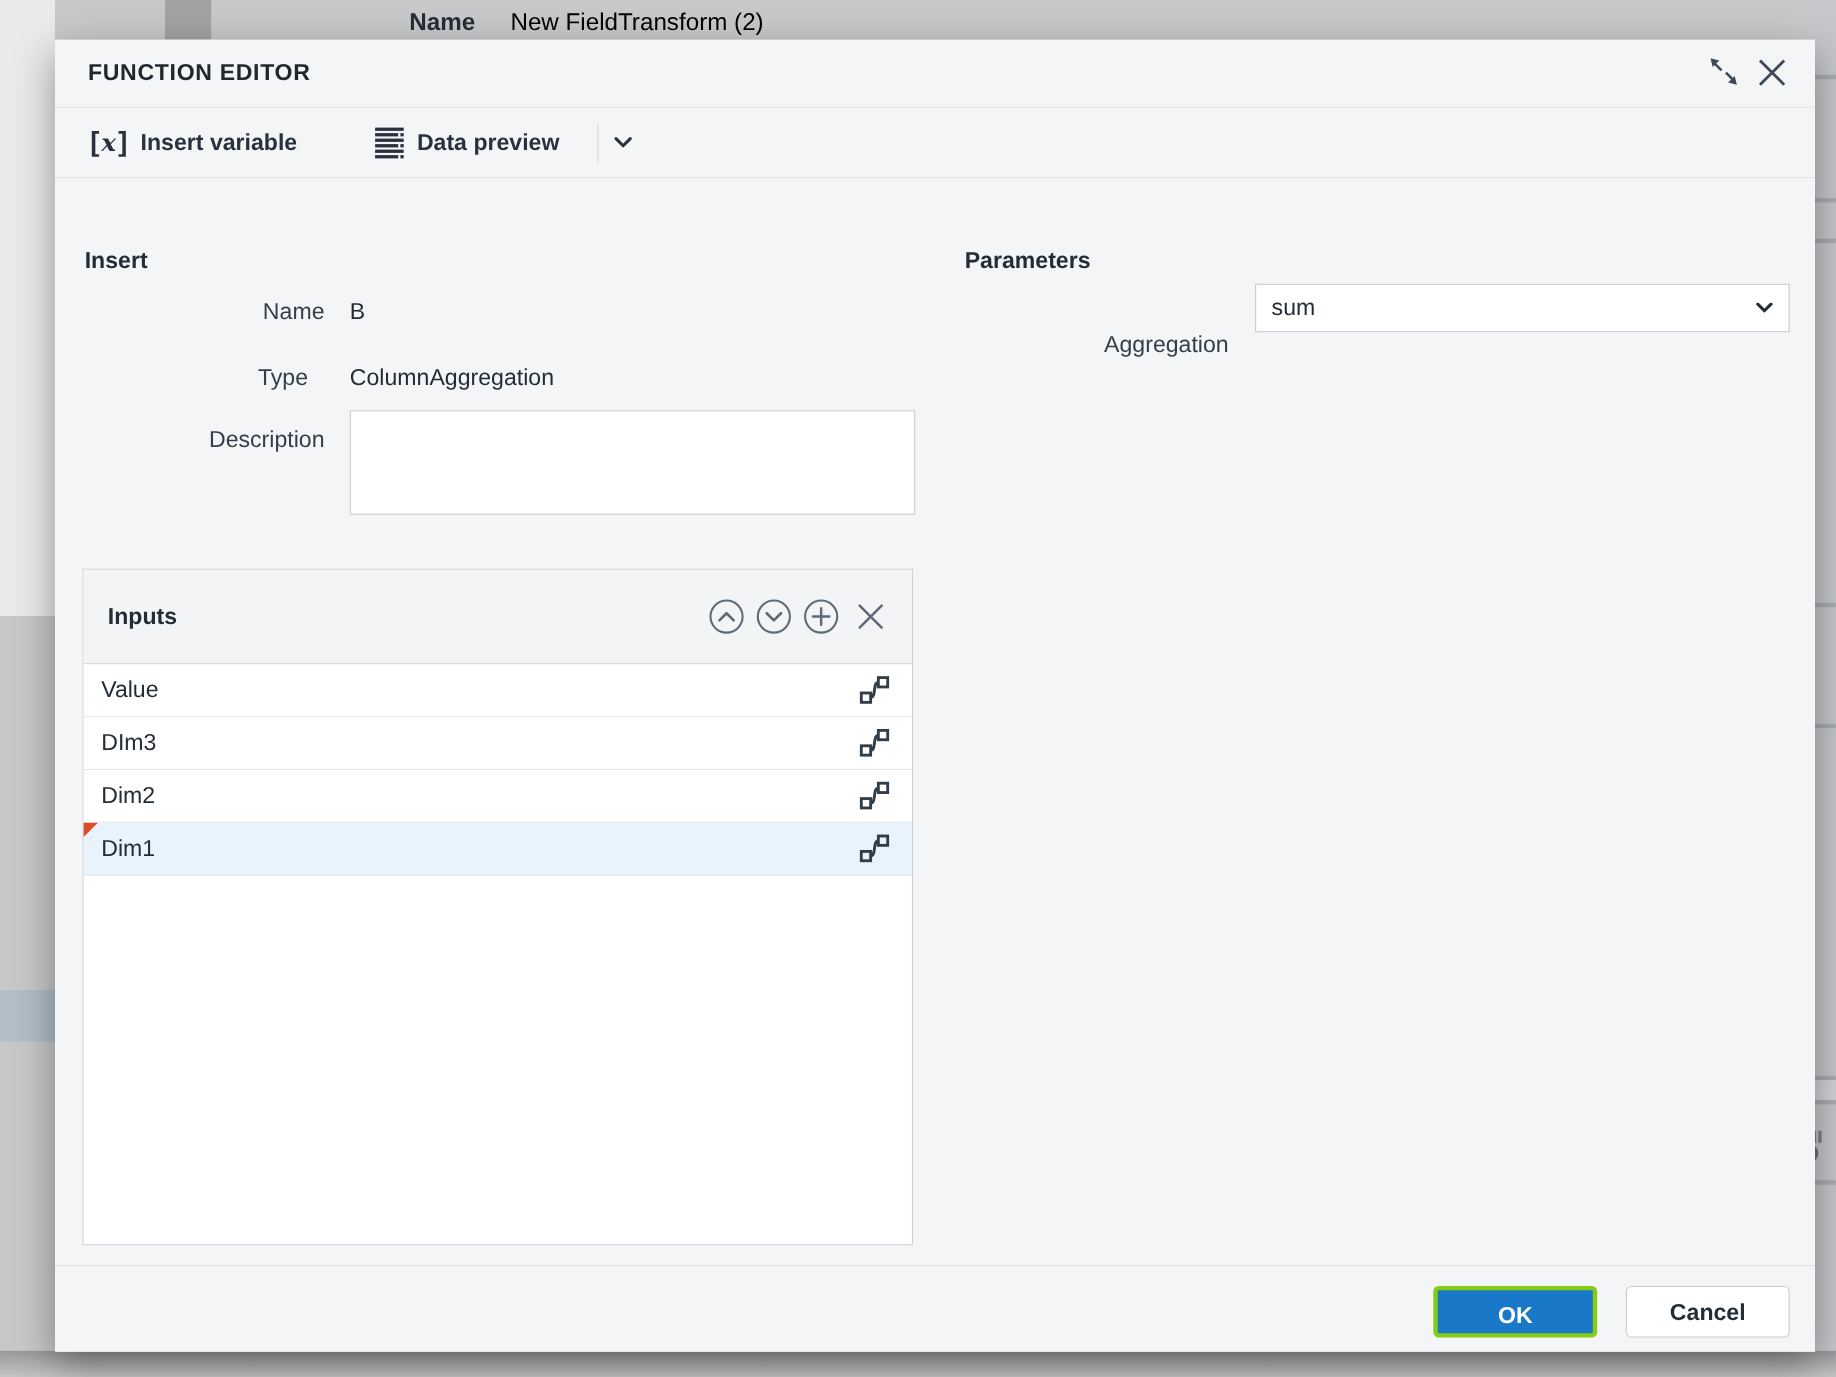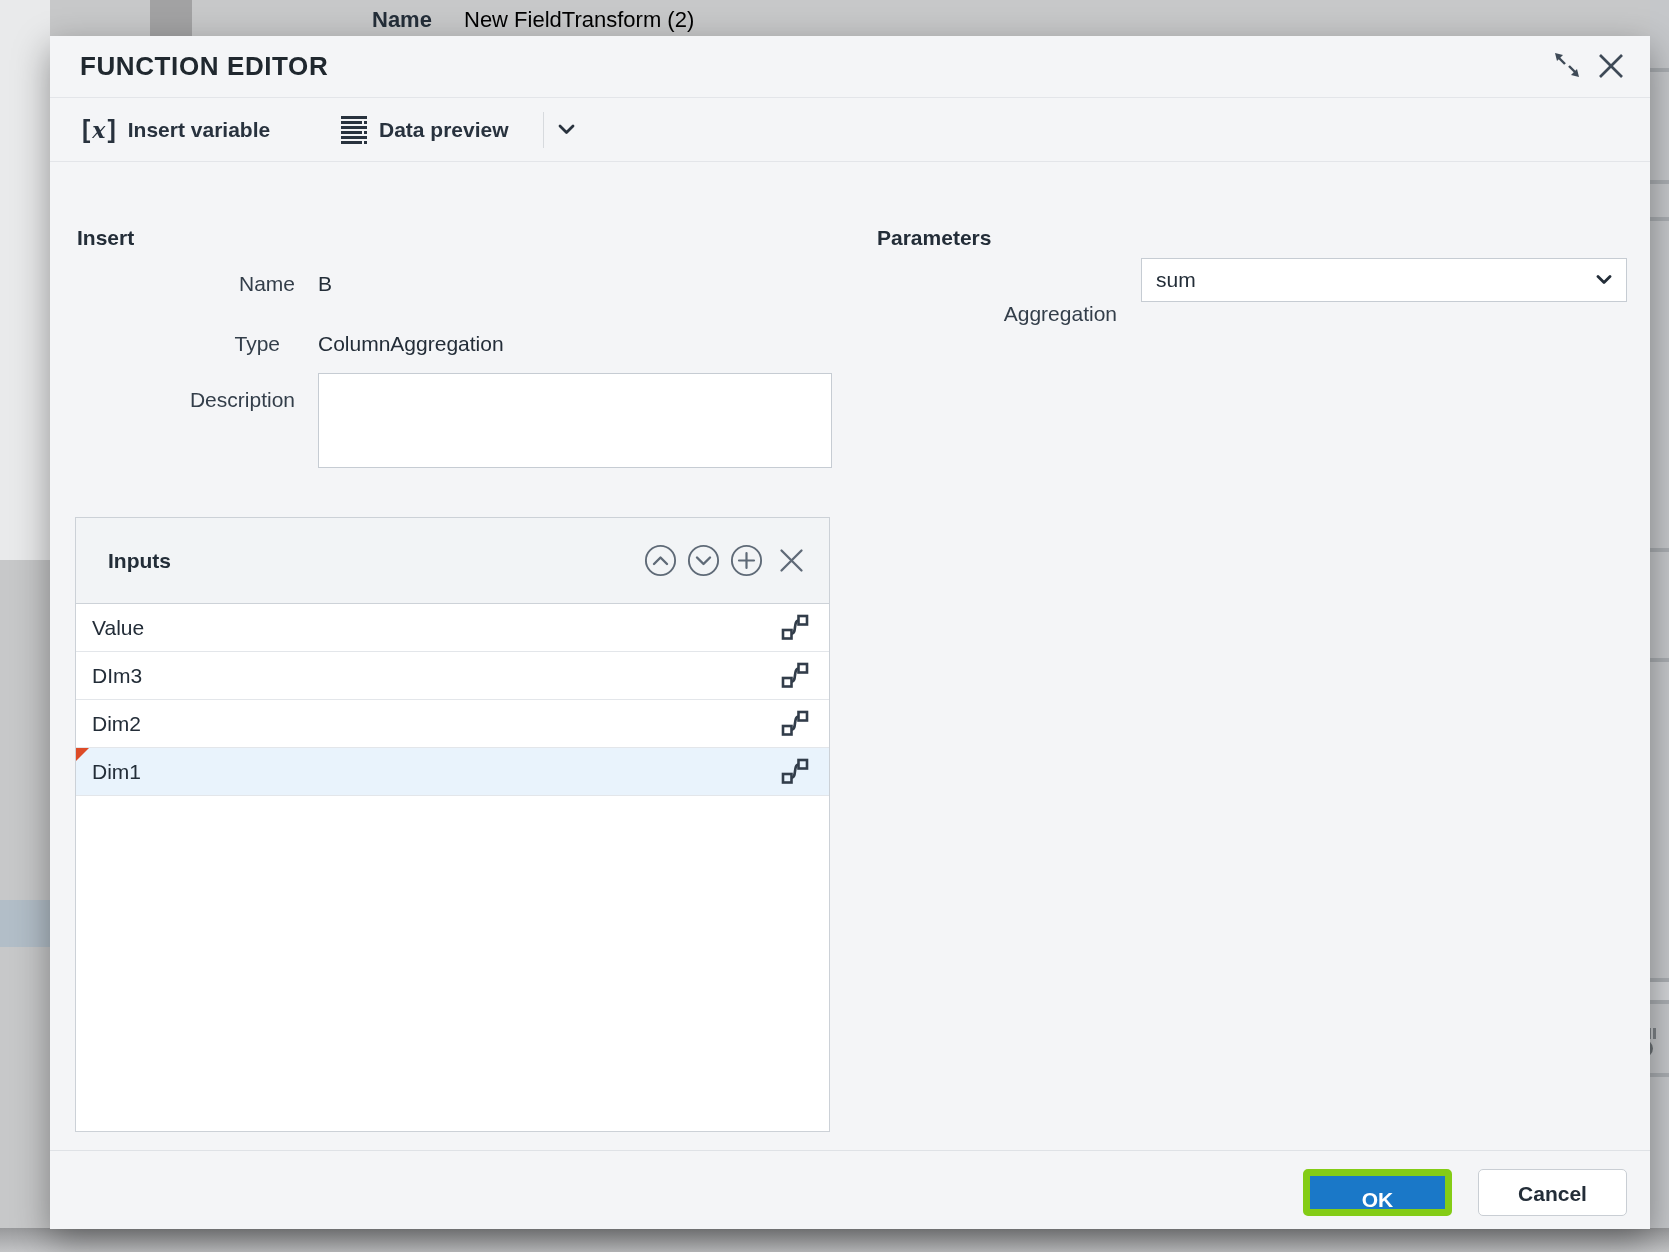--- a/index.html
+++ b/index.html
@@ -24,21 +24,21 @@
   .bd-shadow{left:0;top:1228px;width:1669px;height:24px;background:linear-gradient(180deg,#98999b,#c3c4c6);}
   .bd-gridplus{left:1634px;top:1028px;width:30px;height:34px;}
   .bd-gridplus .bars span{position:absolute;top:0;width:3px;height:11px;background:#7e8287;}
   .bd-gridplus .plus{position:absolute;left:2px;top:12px;width:17px;height:17px;border-radius:50%;
      background:#6d7276;color:#fff;font-size:15px;line-height:17px;text-align:center;font-weight:700;}
 
   
   .modal{left:50px;top:36px;width:1600px;height:1192px;background:#f4f5f7;
     box-shadow:0 12px 34px rgba(0,0,0,.38);}
   .m-header{left:0;top:0;width:1600px;height:61px;border-bottom:1px solid #e3e5e9;}
-  .m-title{left:30px;top:0;height:61px;line-height:61px;font-size:26px;font-weight:600;
+  .m-title{left:30px;top:0;height:61px;line-height:61px;font-size:21px;font-weight:600;
     letter-spacing:.6px;color:#20282f;}
   .hdr-btn{top:16px;width:30px;height:26px;cursor:pointer;}
   .hdr-expand{left:1502px;}
   .hdr-close{left:1547px;}
 
   .m-toolbar{left:0;top:62px;width:1600px;height:63px;border-bottom:1px solid #e3e5e9;}
   .tb-item{position:absolute;top:0;height:63px;display:flex;align-items:center;cursor:pointer;color:#28323e;}
   .tb-insertvar{left:32px;}
   .tb-datapreview{left:290px;}
   .tb-label{font-size:21px;font-weight:600;margin-left:11px;white-space:nowrap;}
@@ -67,36 +67,36 @@
   .aggr-select{left:1091px;top:222px;width:486px;height:44px;background:#fff;
     border:1px solid #c6ccd3;box-sizing:border-box;cursor:pointer;}
   .aggr-select .sel-text{position:absolute;left:14px;top:0;height:42px;line-height:42px;font-size:21px;color:#232d38;}
   .aggr-select .sel-caret{position:absolute;right:14px;top:16px;}
 
   
   .inputs-panel{left:25px;top:481px;width:755px;height:615px;background:#fff;
     border:1px solid #ccd1d7;box-sizing:border-box;}
   .ip-header{position:absolute;left:0;top:0;width:100%;height:86px;background:#f2f4f6;
     border-bottom:1px solid #cdd2d8;box-sizing:border-box;}
-  .ip-title{position:absolute;left:32px;top:0;height:86px;line-height:86px;font-size:21px;font-weight:600;color:#232d38;}
+  .ip-title{position:absolute;left:22px;top:0;height:86px;line-height:86px;font-size:21px;font-weight:600;color:#232d38;}
   .ip-iconbtn{position:absolute;top:26px;width:33px;height:33px;cursor:pointer;}
   .ip-up{left:568px;} .ip-down{left:611px;} .ip-add{left:654px;} .ip-del{left:702px;top:29px;}
   .ip-rows{position:absolute;left:0;top:86px;width:100%;}
   .ip-row{position:relative;height:47px;border-bottom:1px solid #e3e6ea;background:#fff;cursor:pointer;}
   .ip-row .row-label{position:absolute;left:16px;top:0;height:47px;line-height:47px;font-size:21px;color:#232d38;}
   .ip-row .row-map{position:absolute;right:20px;top:9px;cursor:pointer;}
   .ip-row.selected{background:#e9f3fc;}
   .ip-row.selected .dirty{position:absolute;left:0;top:0;width:0;height:0;
     border-top:13px solid #dd4b27;border-right:13px solid transparent;}
 
   
   .m-footer{left:0;top:1114px;width:1600px;height:78px;border-top:1px solid #dfe2e6;background:#f4f5f7;}
   .btn{position:absolute;top:18px;width:149px;height:47px;border-radius:5px;font-size:21px;
     text-align:center;line-height:47px;cursor:pointer;box-sizing:border-box;font-family:"Liberation Sans",sans-serif;}
-  .btn-ok{left:1253px;background:#1a78c8;color:#fff;font-weight:700;border:7px solid #84cc16;}
+  .btn-ok{left:1253px;background:#1a78c8;color:#fff;font-weight:700;border:4px solid #84cc16;}
   .btn-cancel{left:1428px;background:#fff;color:#232d38;font-weight:600;border:1px solid #c9ced4;}
 
   svg{display:block;}
 </style>
 </head>
 <body>
 
 <div class="abs bd-left-light"></div>
 <div class="abs bd-blue-box"></div>
 <div class="abs bd-dark-tab"></div>

